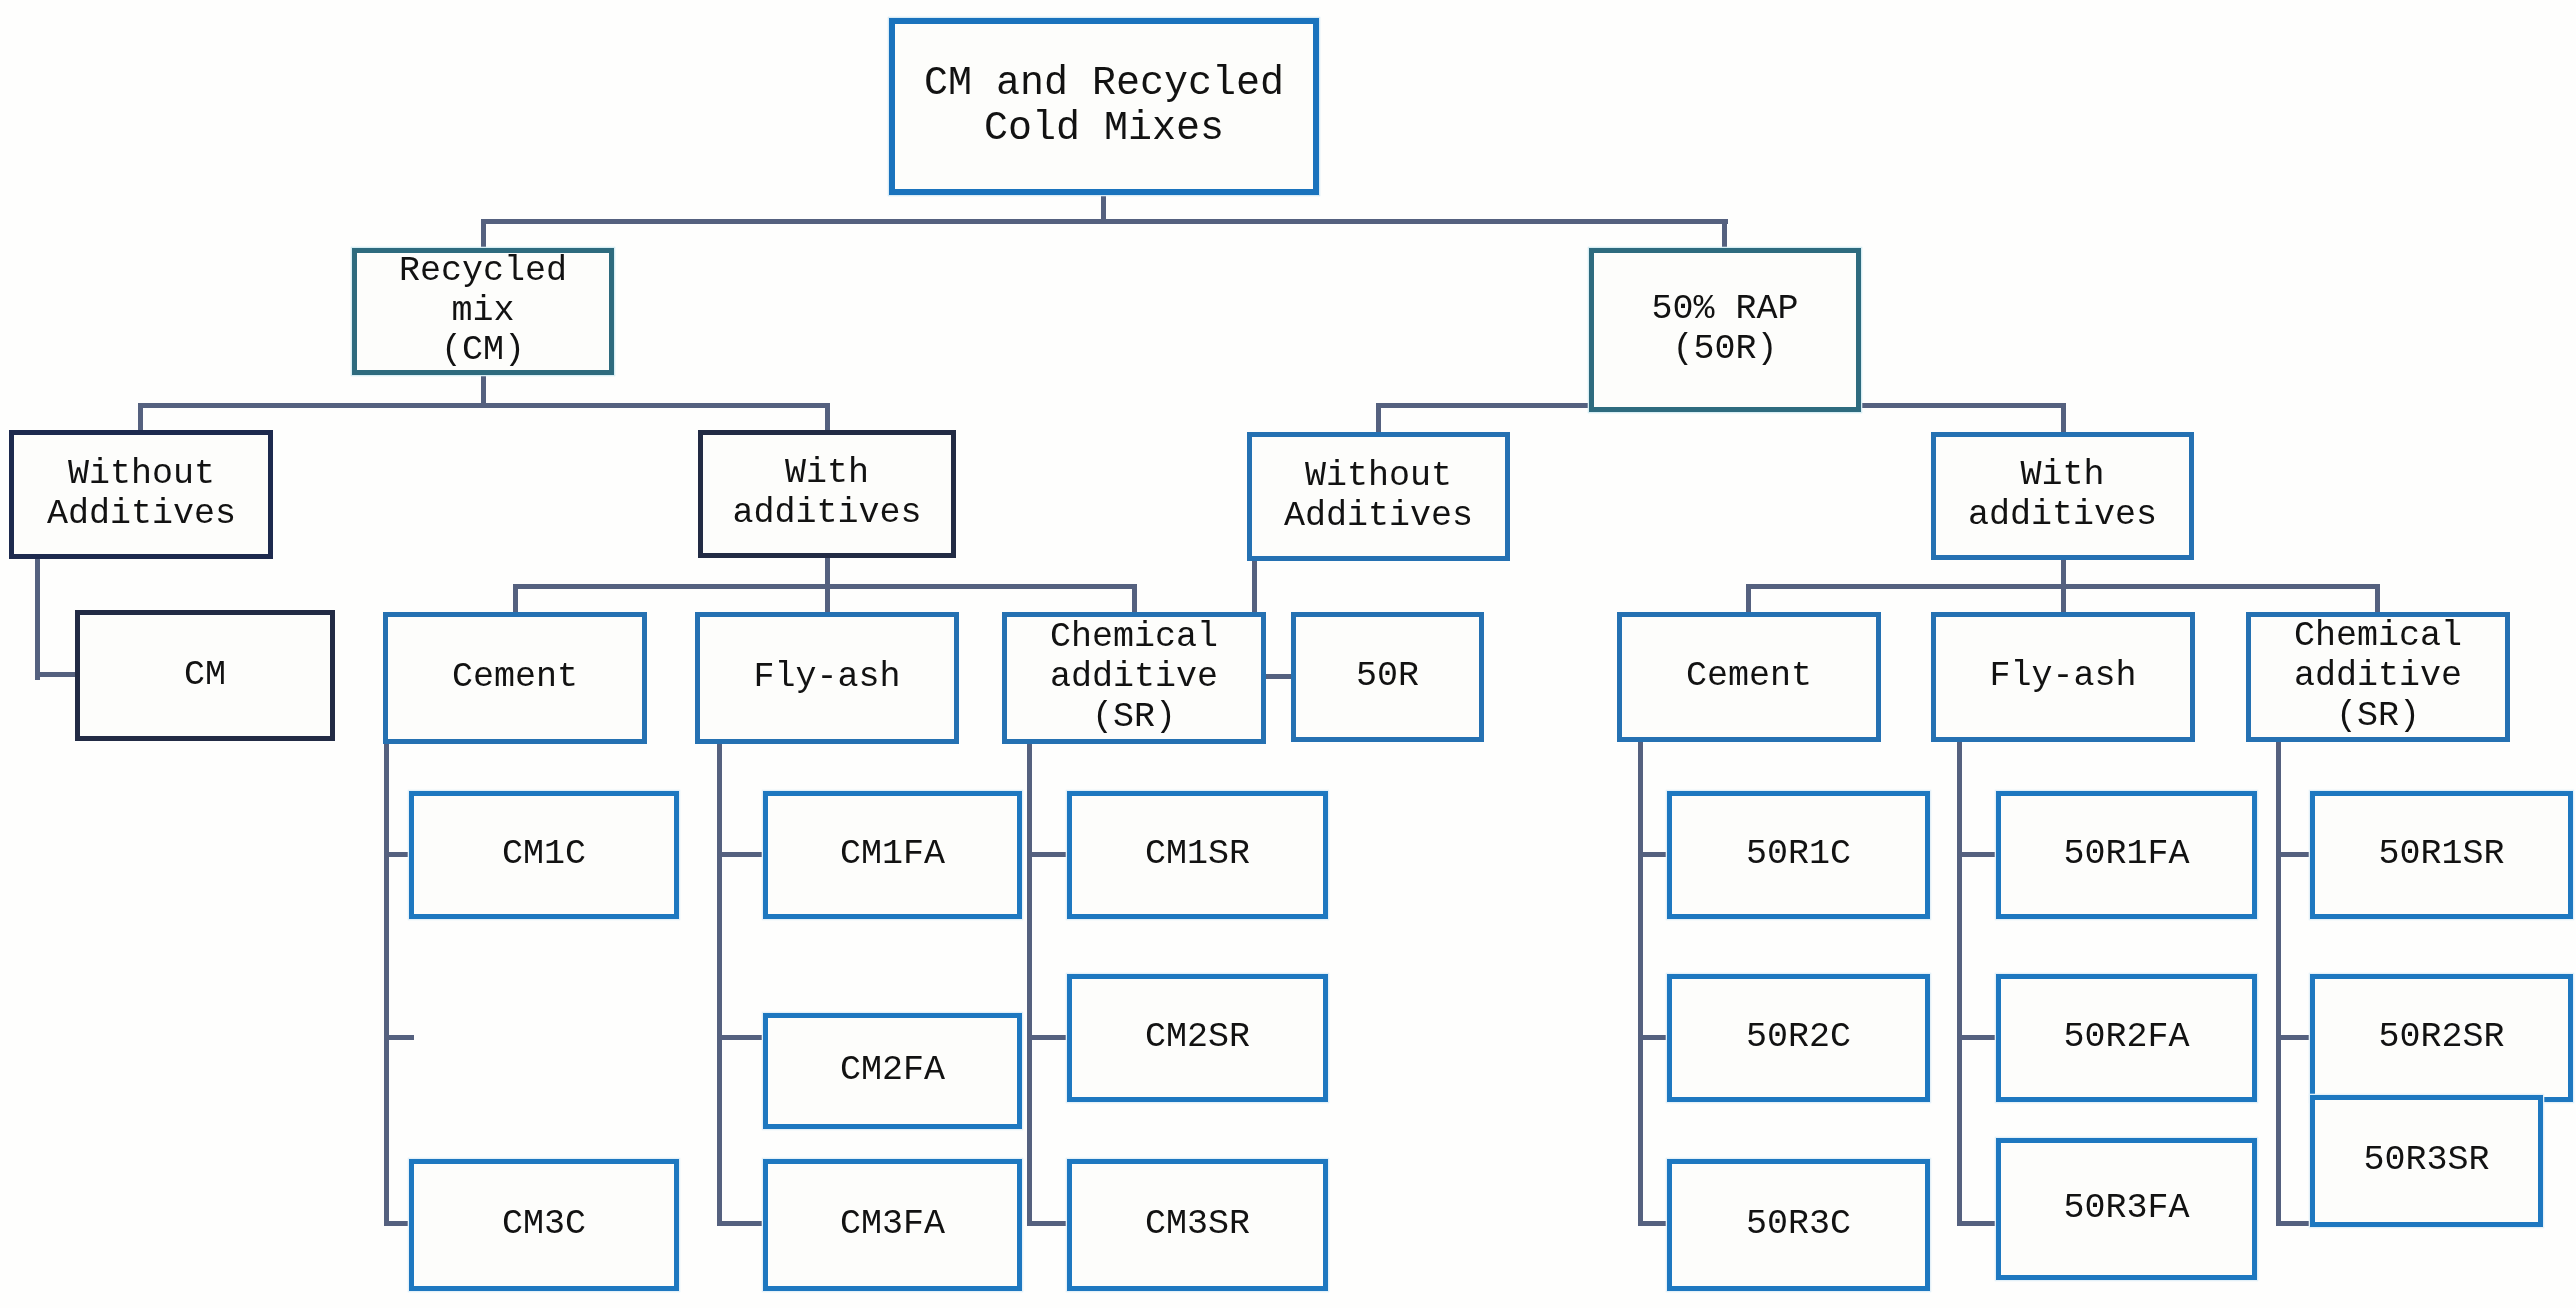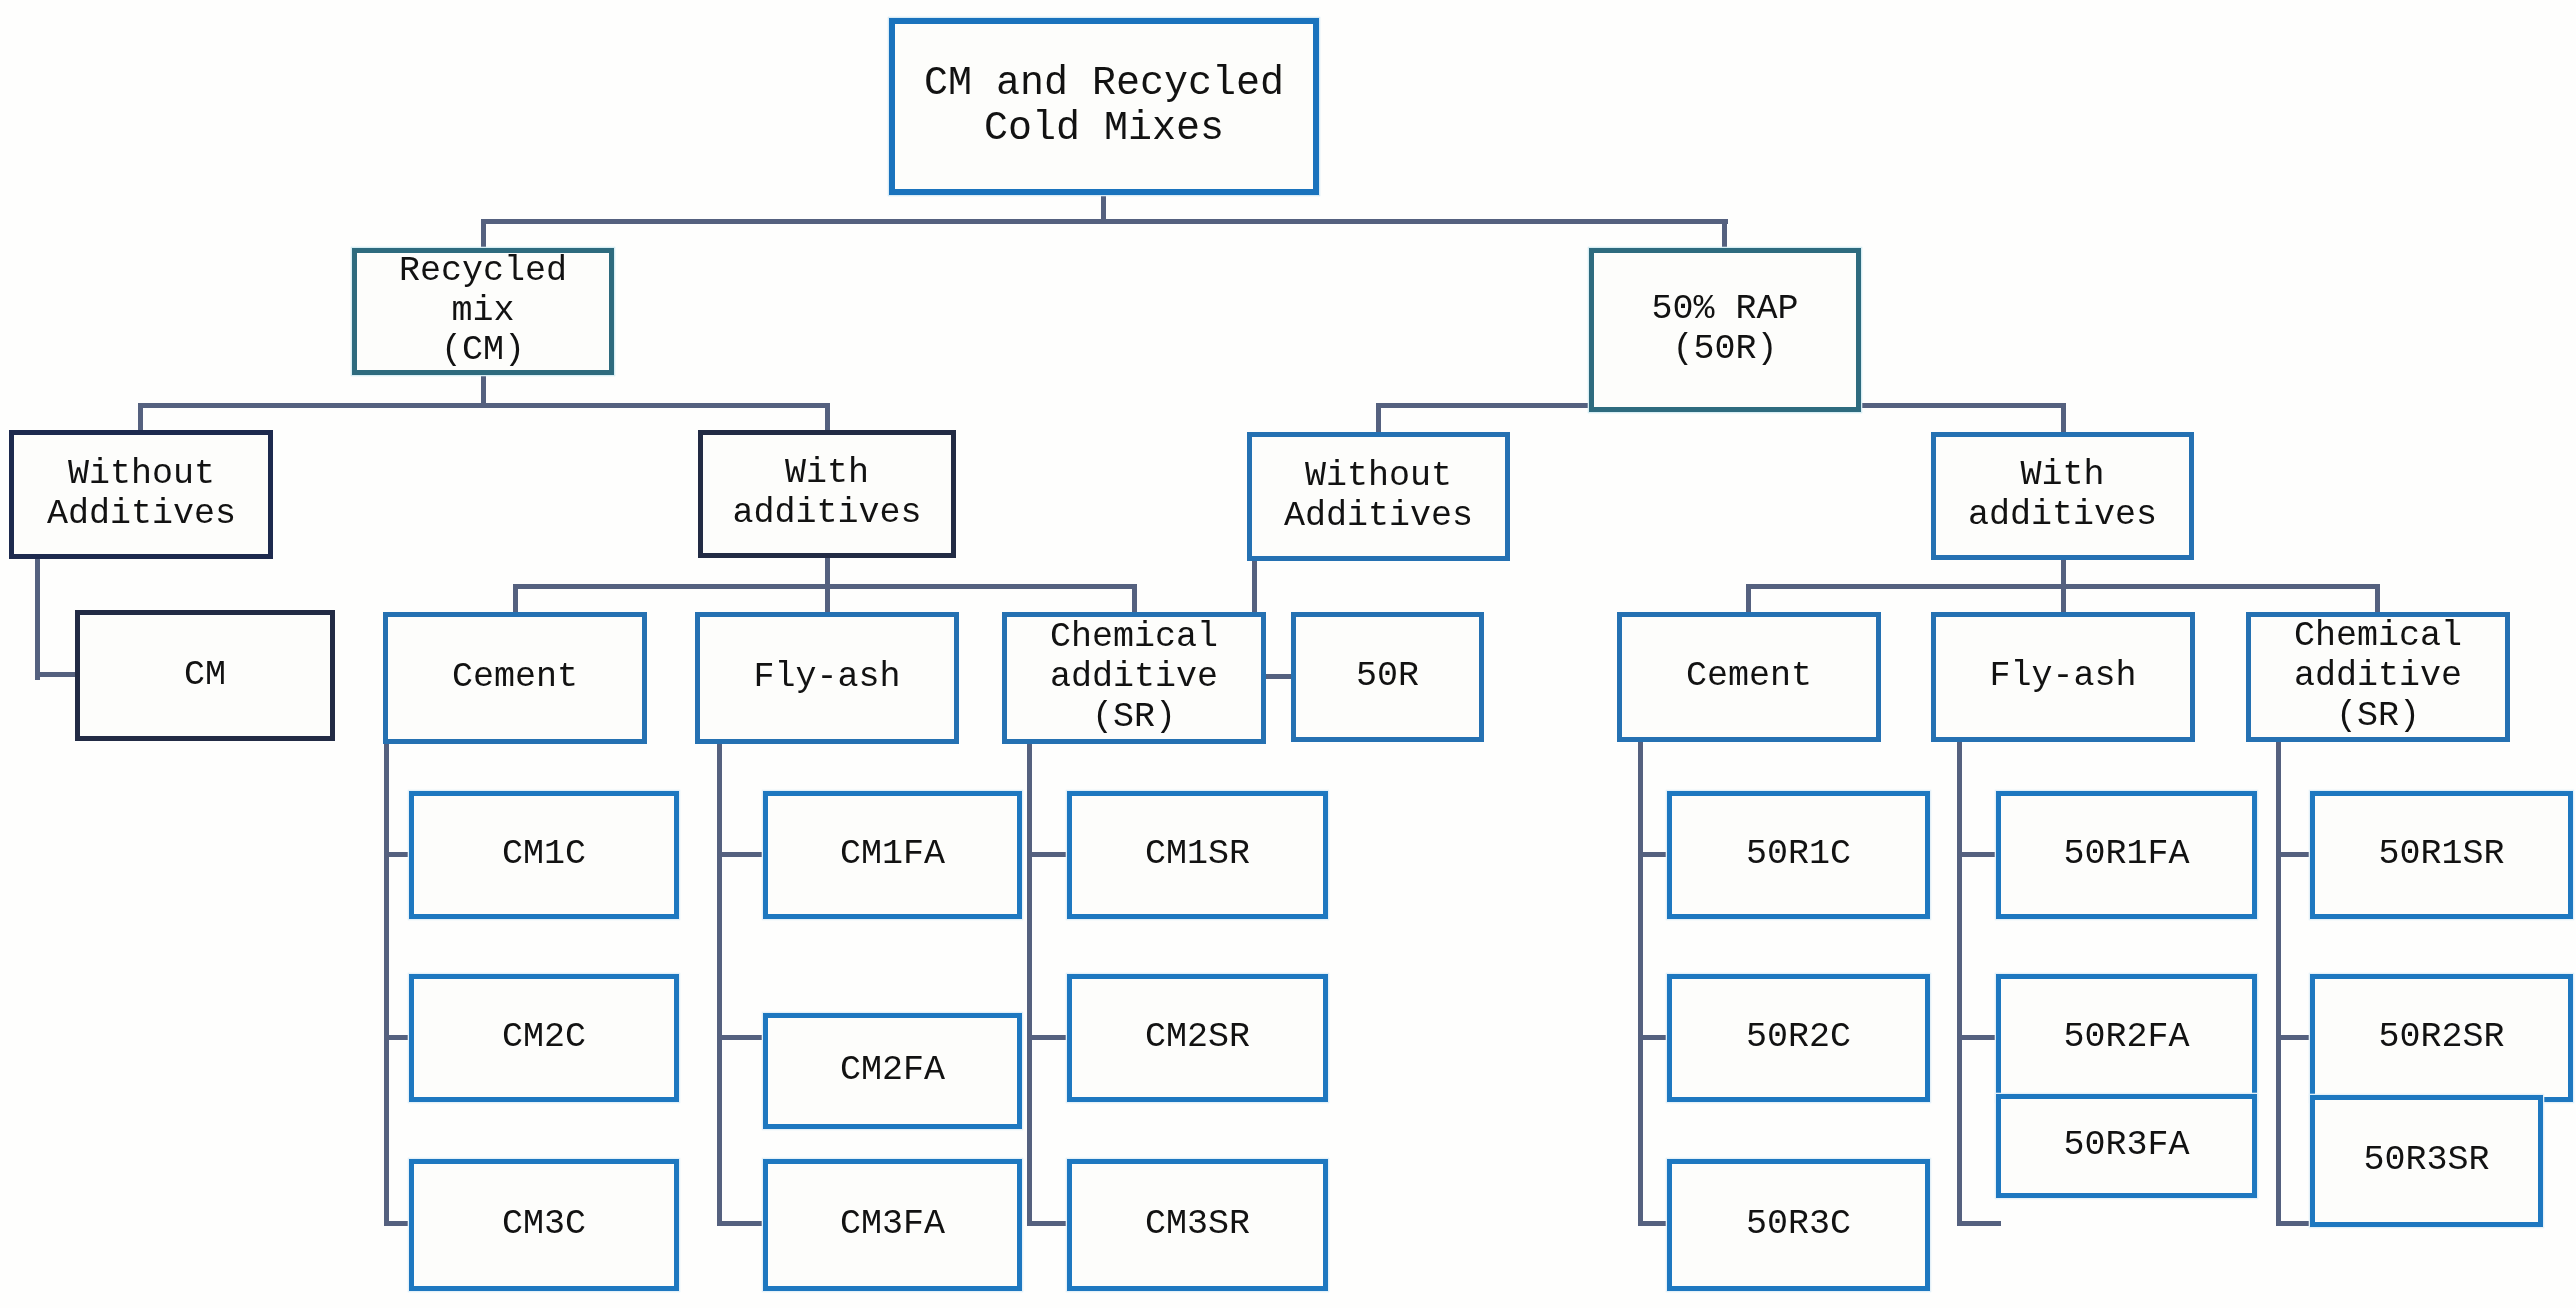--- a/index.html
+++ b/index.html
@@ -145,23 +145,20 @@
     <span>Fly-ash</span>
   </div>
   <div class="node b-blue f56" style="left:2246px;top:612px;width:264px;height:130px">
     <span>Chemical
 additive (SR)</span>
   </div>
 
   <div class="node b-leaf f56" style="left:409px;top:791px;width:270px;height:128px">
     <span>CM1C</span>
   </div>
-  <div class="node b-leaf f56" style="left:409px;top:974px;width:270px;height:128px">
-    <span>CM2C</span>
-  </div>
   <div class="node b-leaf f56" style="left:409px;top:1159px;width:270px;height:132px">
     <span>CM3C</span>
   </div>
 
   <div class="node b-leaf f56" style="left:763px;top:791px;width:259px;height:128px">
     <span>CM1FA</span>
   </div>
   <div class="node b-leaf f56" style="left:763px;top:1013px;width:259px;height:116px">
     <span>CM2FA</span>
   </div>
@@ -188,21 +185,21 @@
   <div class="node b-leaf f56" style="left:1667px;top:1159px;width:263px;height:132px">
     <span>50R3C</span>
   </div>
 
   <div class="node b-leaf f56" style="left:1996px;top:791px;width:261px;height:128px">
     <span>50R1FA</span>
   </div>
   <div class="node b-leaf f56" style="left:1996px;top:974px;width:261px;height:128px">
     <span>50R2FA</span>
   </div>
-  <div class="node b-leaf f56" style="left:1996px;top:1094px;width:261px;height:104px">
+  <div class="node b-leaf f56" style="left:1996px;top:1138px;width:261px;height:142px">
     <span>50R3FA</span>
   </div>
 
   <div class="node b-leaf f56" style="left:2310px;top:791px;width:263px;height:128px">
     <span>50R1SR</span>
   </div>
   <div class="node b-leaf f56" style="left:2310px;top:974px;width:263px;height:128px">
     <span>50R2SR</span>
   </div>
   <div class="node b-leaf f56" style="left:2310px;top:1095px;width:233px;height:132px">

